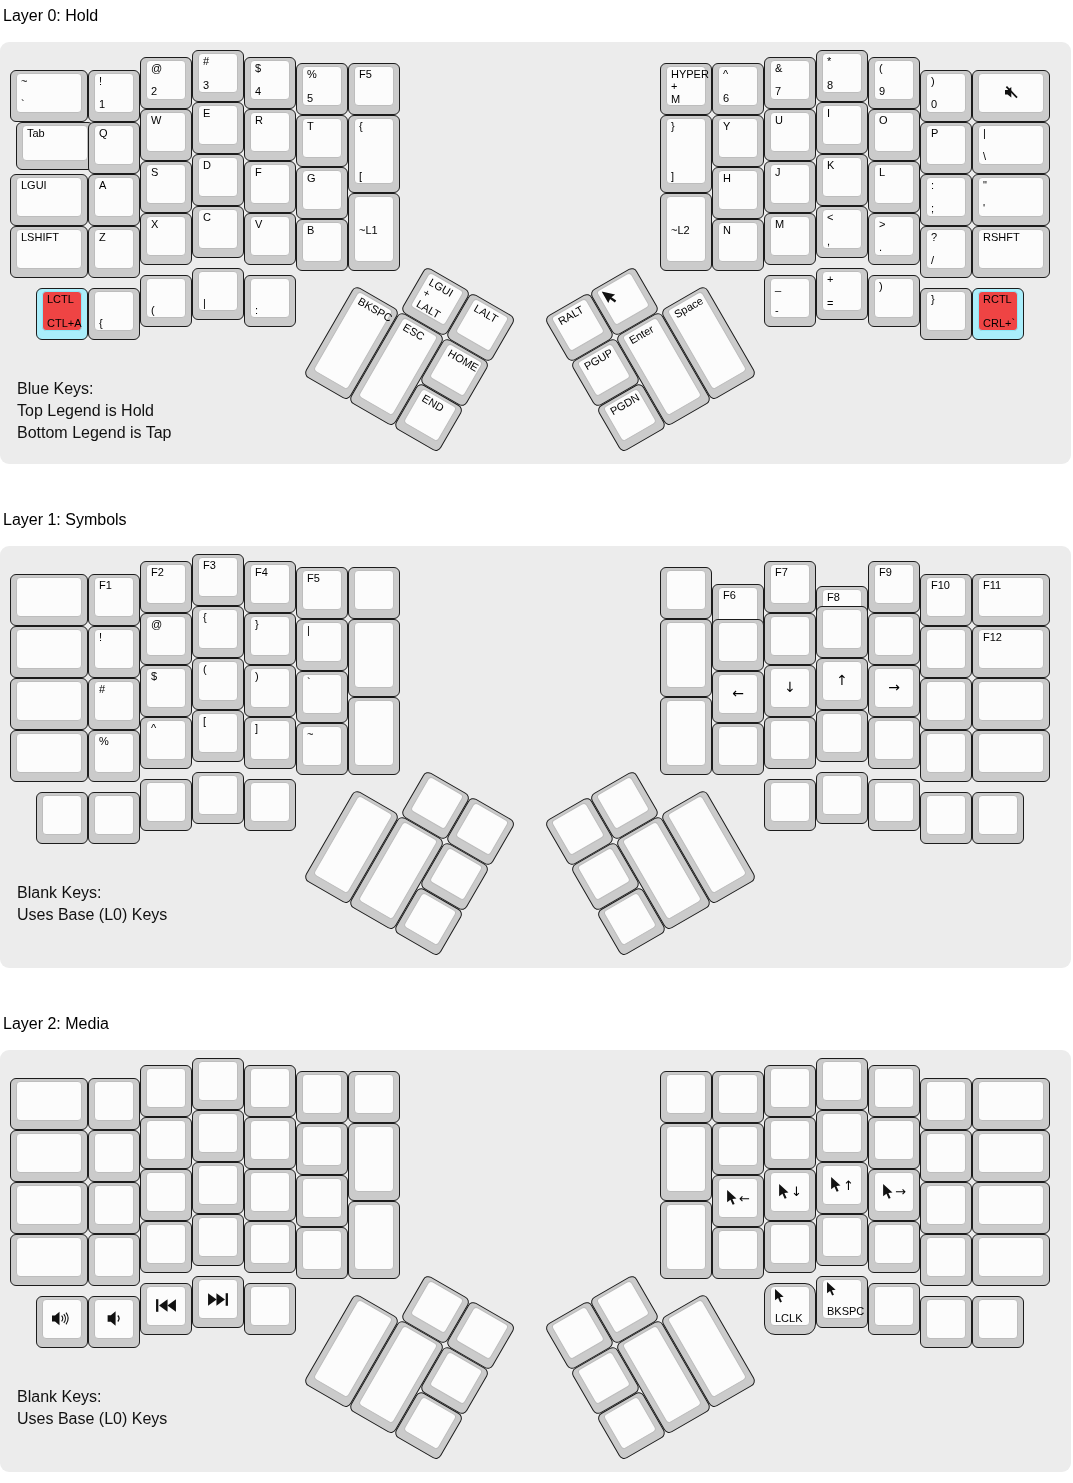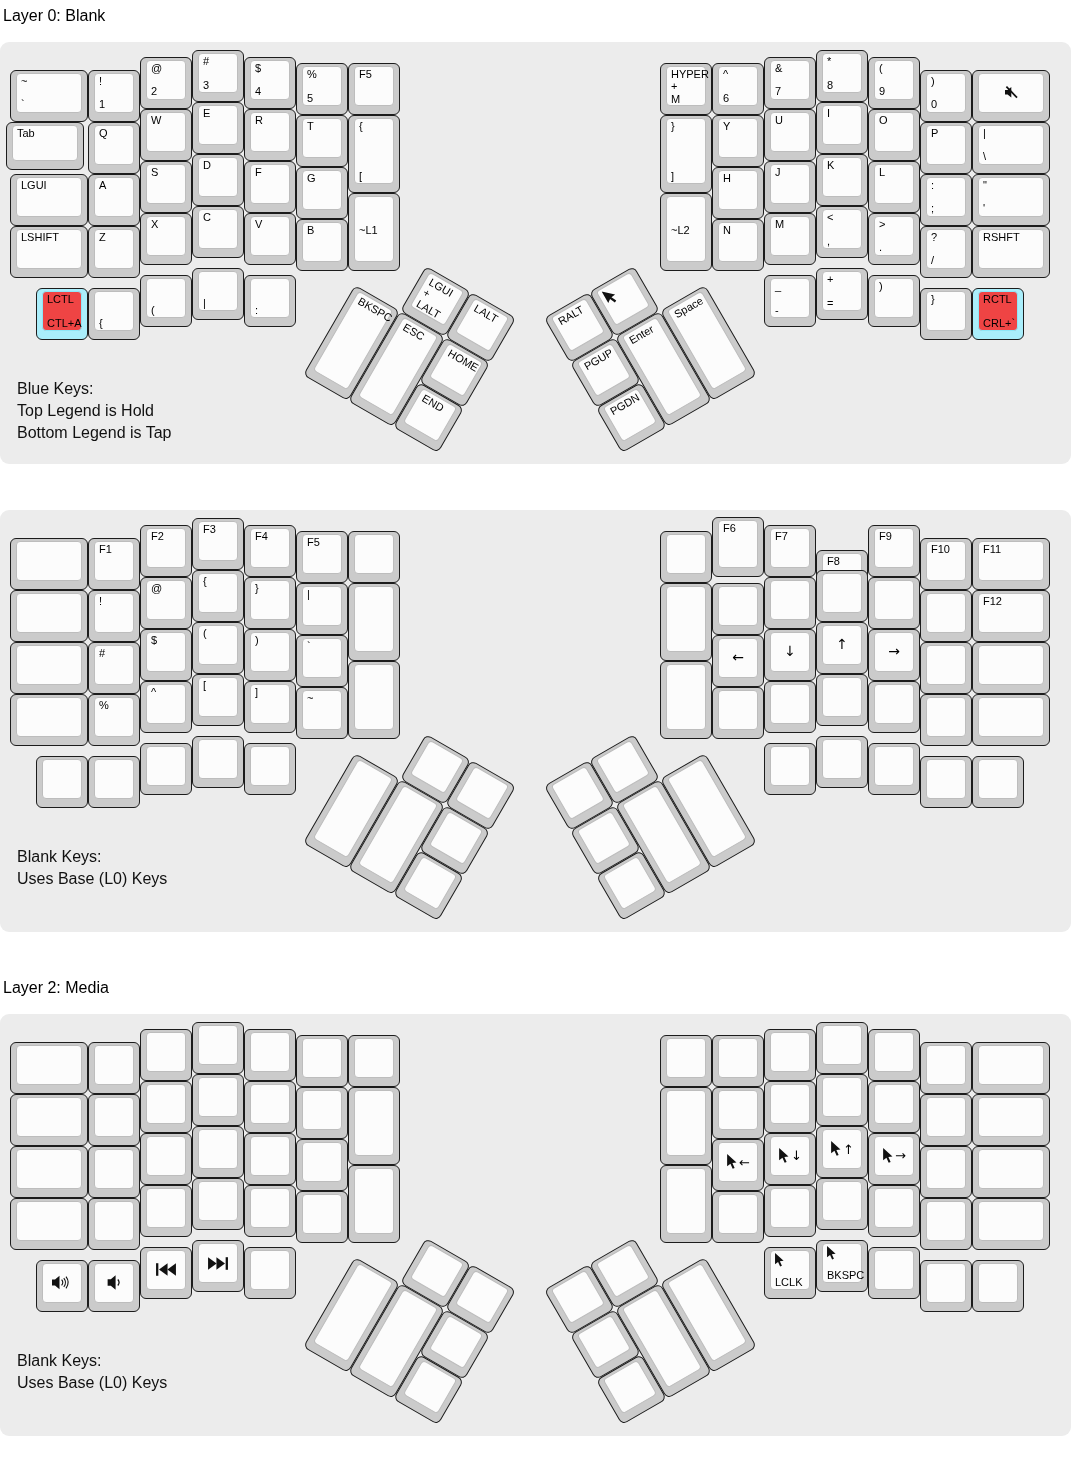--- a/index.html
+++ b/index.html
@@ -20,30 +20,30 @@
   .lb{position:absolute;bottom:1px;left:4px;font-size:11px;line-height:1.12;color:#000;}
   .icon-ctr{position:absolute;inset:0;display:flex;align-items:center;justify-content:center;gap:1px;}
   .icon-tl{position:absolute;top:2px;left:3px;}
   .arrow{font-family:"DejaVu Sans",sans-serif;font-size:13px;color:#000;}
   svg{display:block;}
 </style>
 </head>
 <body>
 
 <section class="layer">
-  <h2 class="layer-title">Layer 0: Blank</h2>
+  <h2 class="layer-title">Layer 0: Hold</h2>
   <div class="panel">
     <div class="board">
         <div class="key" style="left: 10px; top: 27.5px; width: 78px; height: 52px;">
           <div class="face">
             <span class="lt">~</span>
             <span class="lb">`</span>
           </div>
         </div>
-        <div class="key" style="left: 6px; top: 79.5px; width: 78px; height: 48px;">
+        <div class="key" style="left: 16px; top: 79.5px; width: 78px; height: 48px;">
           <div class="face">
             <span class="lt">Tab</span>
           </div>
         </div>
         <div class="key" style="left: 10px; top: 131.5px; width: 78px; height: 52px;">
           <div class="face">
             <span class="lt">LGUI</span>
           </div>
         </div>
         <div class="key" style="left: 10px; top: 183.5px; width: 78px; height: 52px;">
@@ -447,20 +447,21 @@
           </div>
         </div>
       </div>
     <div class="note">Blue Keys:
 Top Legend is Hold
 Bottom Legend is Tap</div>
   </div>
 </section>
 
 <section class="layer">
+  <h2 class="layer-title">Layer 1: Symbols</h2>
   <div class="panel">
     <div class="board">
         <div class="key" style="left: 10px; top: 27.5px; width: 78px; height: 52px;">
           <div class="face"></div>
         </div>
         <div class="key" style="left: 10px; top: 79.5px; width: 78px; height: 52px;">
           <div class="face"></div>
         </div>
         <div class="key" style="left: 10px; top: 131.5px; width: 78px; height: 52px;">
           <div class="face"></div>
@@ -612,21 +613,21 @@
         </div>
         <div class="key" style="left: 660px; top: 21px; width: 52px; height: 52px;">
           <div class="face"></div>
         </div>
         <div class="key" style="left: 660px; top: 73px; width: 52px; height: 78px;">
           <div class="face"></div>
         </div>
         <div class="key" style="left: 660px; top: 151px; width: 52px; height: 78px;">
           <div class="face"></div>
         </div>
-        <div class="key" style="left: 712px; top: 7px; width: 52px; height: 60px;">
+        <div class="key" style="left: 712px; top: 38px; width: 52px; height: 60px;">
           <div class="face">
             <span class="lt">F6</span>
           </div>
         </div>
         <div class="key" style="left: 712px; top: 73px; width: 52px; height: 52px;">
           <div class="face"></div>
         </div>
         <div class="key" style="left: 712px; top: 125px; width: 52px; height: 52px;">
           <div class="face">
             <span class="lt ctr arrow">←</span>
@@ -1002,21 +1003,21 @@
         </div>
         <div class="key" style="left: 972px; top: 79.5px; width: 78px; height: 52px;">
           <div class="face"></div>
         </div>
         <div class="key" style="left: 972px; top: 131.5px; width: 78px; height: 52px;">
           <div class="face"></div>
         </div>
         <div class="key" style="left: 972px; top: 183.5px; width: 78px; height: 52px;">
           <div class="face"></div>
         </div>
-        <div class="key" style="left: 764px; top: 232.9px; width: 52px; height: 52px;">
+        <div class="key" style="left: 764px; top: 232.9px; width: 52px; height: 52px; border-radius: 11px;">
           <div class="face">
             <span class="icon-tl">
               <svg width="11" height="14.3" viewBox="0 0 12 16">
                 <path d="M1,0 L1,12.6 L4.4,10 L6.7,15.2 L8.7,14.3 L6.4,9.3 L10.6,8.8 Z" fill="#111"></path>
               </svg>
             </span>
             <span class="lb">LCLK</span>
           </div>
         </div>
         <div class="key" style="left: 816px; top: 226.4px; width: 52px; height: 52px;">

